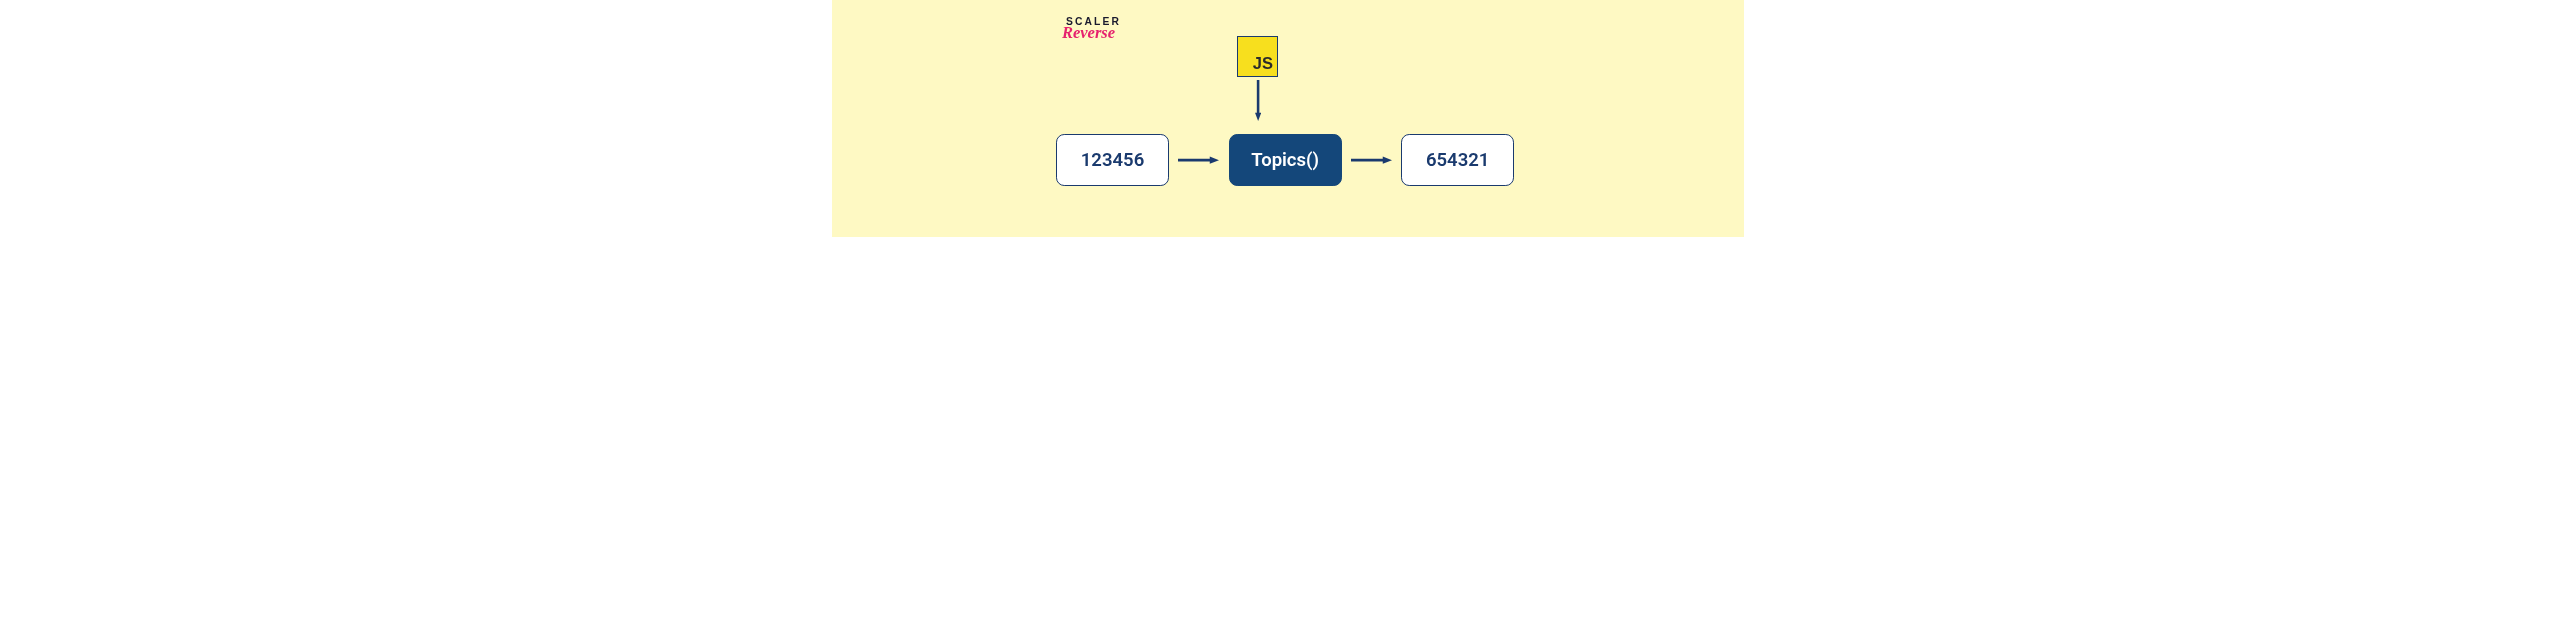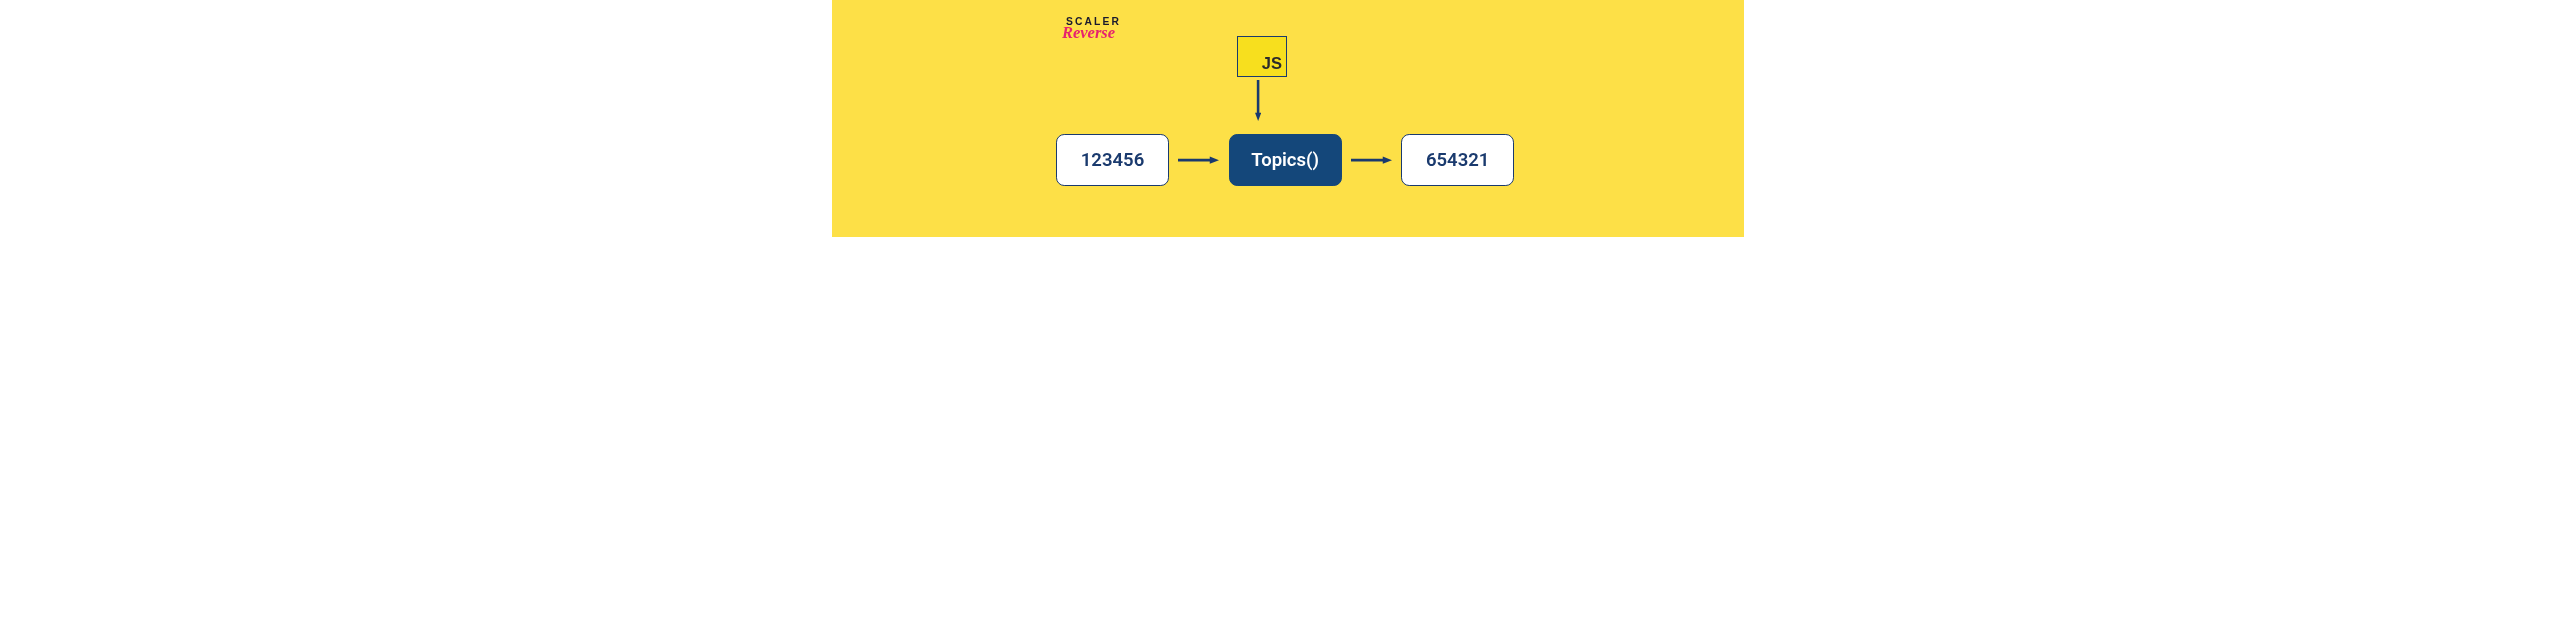--- a/index.html
+++ b/index.html
@@ -8,21 +8,21 @@
   font-family: -apple-system, BlinkMacSystemFont, 'Segoe UI', Roboto, sans-serif;
   display: flex;
   justify-content: center;
   align-items: flex-start;
   min-height: 636px;
   padding-top: 0;
 }
 .canvas {
   width: 912px;
   height: 237px;
-  background: #fde047;
+  background: #fef9c3;
   position: relative;
   margin-top: 0;
 }
 .logo {
   position: absolute;
   top: 15.5px;
   left: 234px;
 }
 .logo-scaler {
   font-size: 10.3px;
@@ -37,21 +37,21 @@
   font-weight: 600;
   color: #e6226e;
   font-family: 'Brush Script MT', cursive;
   margin-top: -3.1px;
   margin-left: -4.1px;
 }
 .js-badge {
   position: absolute;
   top: 36px;
   left: 405px;
-  width: 50px;
+  width: 41px;
   height: 41px;
   background: #f7df1e;
   border: 0.5px solid #1a3a6e;
   display: flex;
   align-items: flex-end;
   justify-content: flex-end;
   padding: 3.1px 4.1px;
 }
 .js-badge-text {
   font-size: 16.5px;

